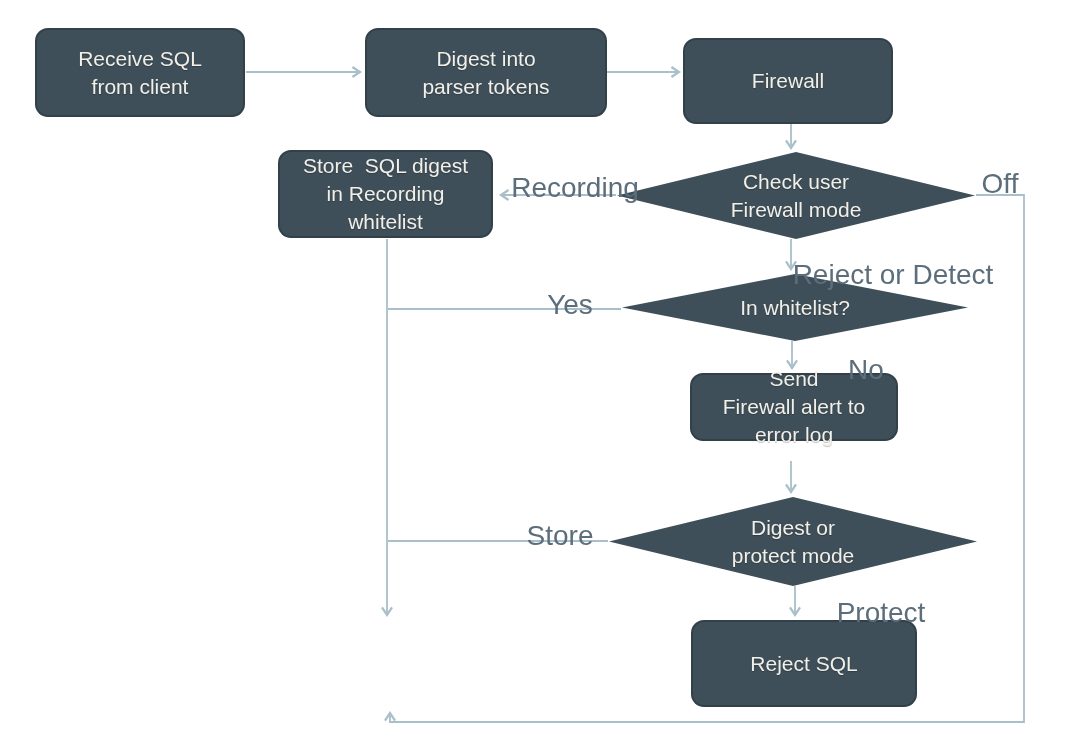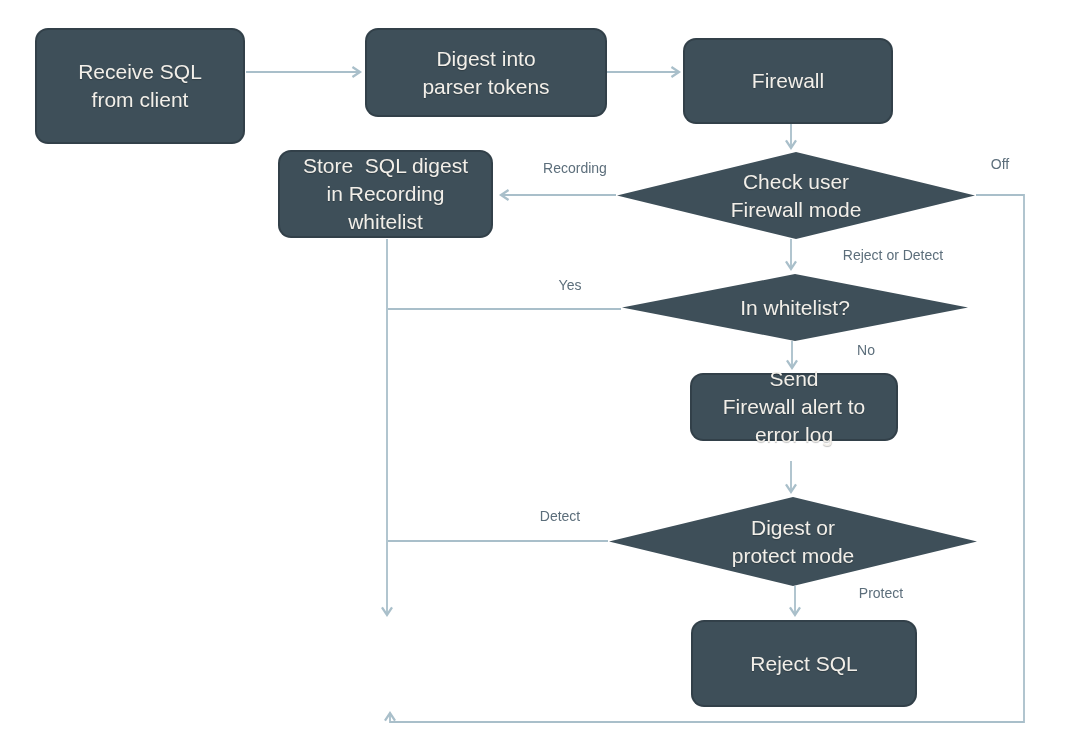--- a/index.html
+++ b/index.html
@@ -46,22 +46,23 @@
     border: 2px solid rgba(36, 47, 54, 0.45);
   }
   .diamond {
     clip-path: polygon(50% 0%, 100% 50%, 50% 100%, 0% 50%);
     text-align: center;
   }
   .edge-label {
     position: absolute;
     transform: translate(-50%, -50%);
     color: var(--label-text, #5c6e7b);
-    font-size: 14px;
+    font-size: 28px;
     white-space: nowrap;
+    margin-top: 20px;
   }
 </style>
 </head>
 <body>
 
 <div class="canvas">
 
   <svg class="connector-layer" viewBox="0 0 1080 751" xmlns="http://www.w3.org/2000/svg">
     <defs>
       <marker id="arrow" viewBox="0 0 10 10" refX="7" refY="5" markerWidth="7" markerHeight="7" orient="auto">
@@ -75,21 +76,21 @@
     <path d="M791,239 L791,269" marker-end="url(#arrow)"></path>
     <path d="M976,195 L1024,195 L1024,722 L390,722 L390,713" marker-end="url(#arrow)"></path>
     <path d="M621,309 L388,309"></path>
     <path d="M387,239 L387,615" marker-end="url(#arrow)"></path>
     <path d="M792,341 L792,368" marker-end="url(#arrow)"></path>
     <path d="M791,461 L791,492" marker-end="url(#arrow)"></path>
     <path d="M608,541 L388,541"></path>
     <path d="M795,586 L795,615" marker-end="url(#arrow)"></path>
   </svg>
 
-  <div class="node box" style="left:35px; top:28px; width:210px; height:116px">
+  <div class="node box" style="left:35px; top:28px; width:210px; height:89px">
     <span class="node-label">Receive SQL
 from client</span>
   </div>
 
   <div class="node box" style="left:365px; top:28px; width:242px; height:89px">
     <span class="node-label">Digest into
 parser tokens</span>
   </div>
 
   <div class="node box" style="left:683px; top:38px; width:210px; height:86px">
@@ -125,16 +126,16 @@
 
   <div class="node box" style="left:691px; top:620px; width:226px; height:87px">
     <span class="node-label">Reject SQL</span>
   </div>
 
   <span class="edge-label" style="left:575px; top:168px">Recording</span>
   <span class="edge-label" style="left:1000px; top:164px">Off</span>
   <span class="edge-label" style="left:893px; top:255px">Reject or Detect</span>
   <span class="edge-label" style="left:570px; top:285px">Yes</span>
   <span class="edge-label" style="left:866px; top:350px">No</span>
-  <span class="edge-label" style="left:560px; top:516px">Detect</span>
+  <span class="edge-label" style="left:560px; top:516px">Store</span>
   <span class="edge-label" style="left:881px; top:593px">Protect</span>
 
 </div>
 
 </body></html>

